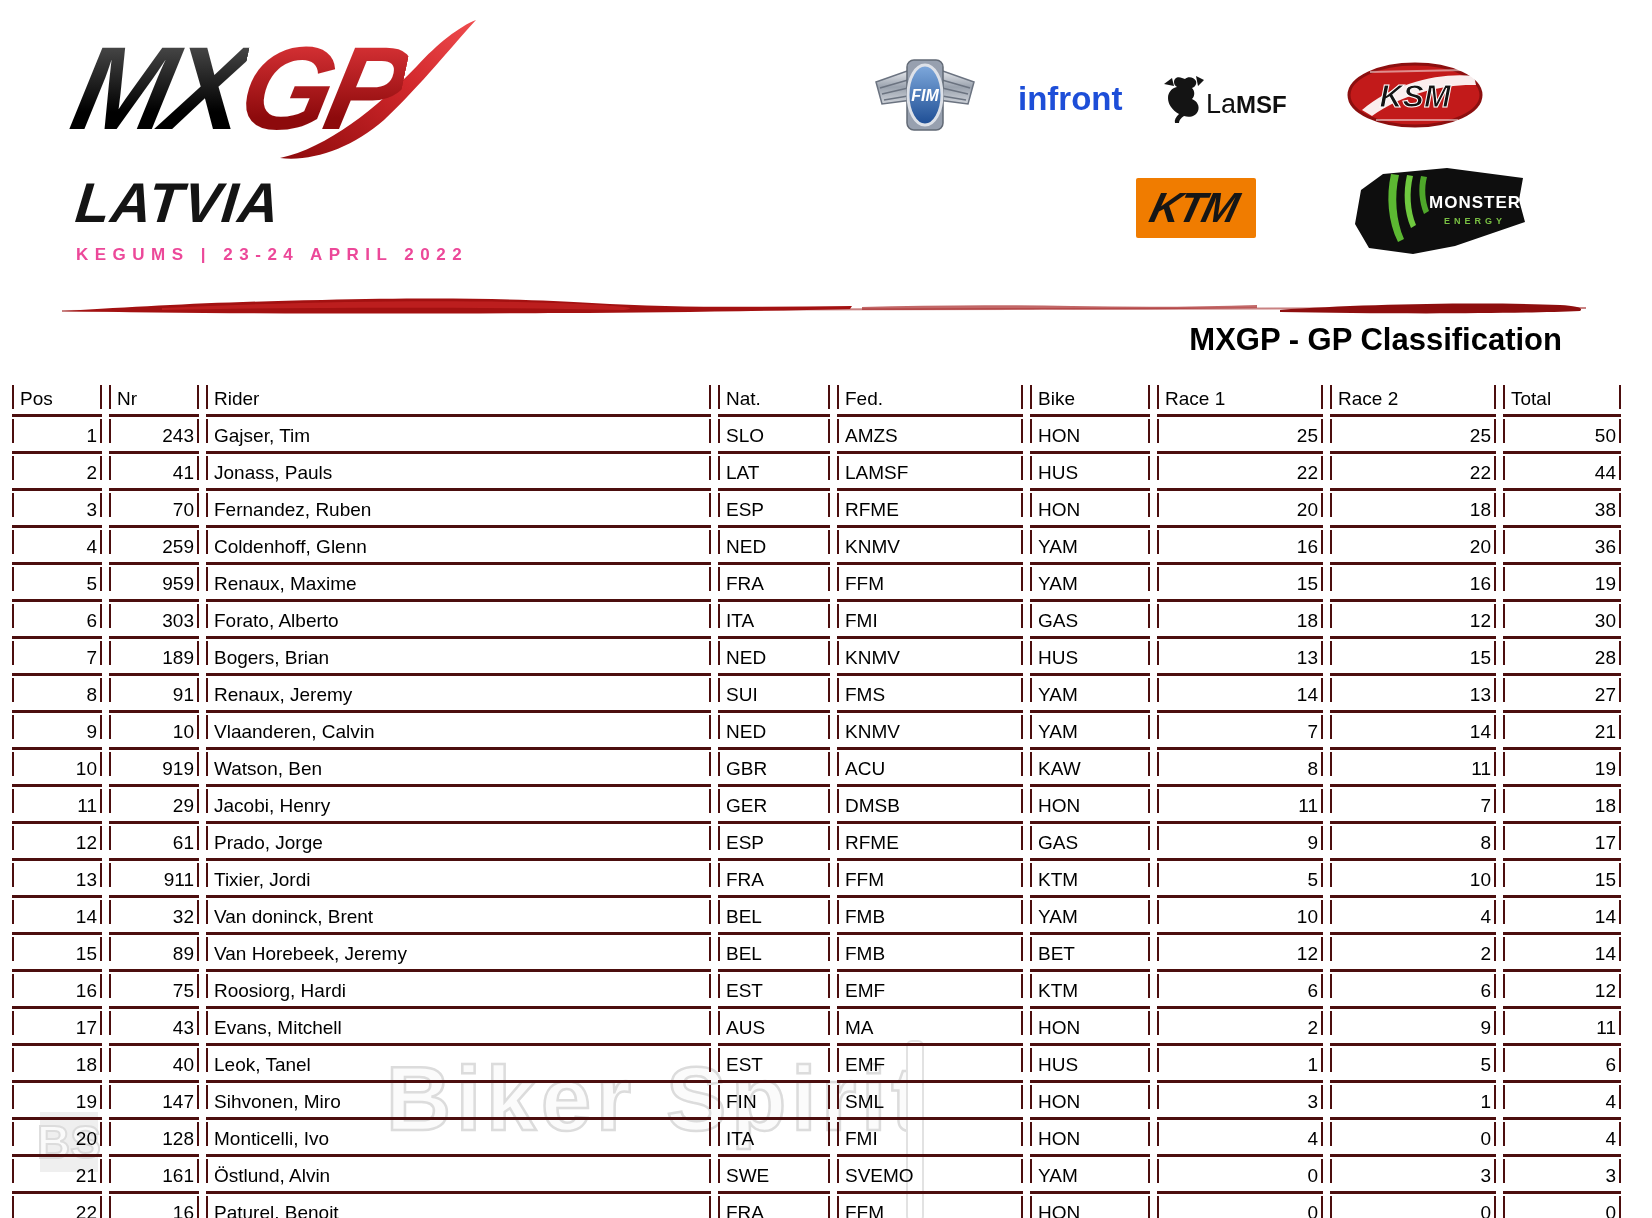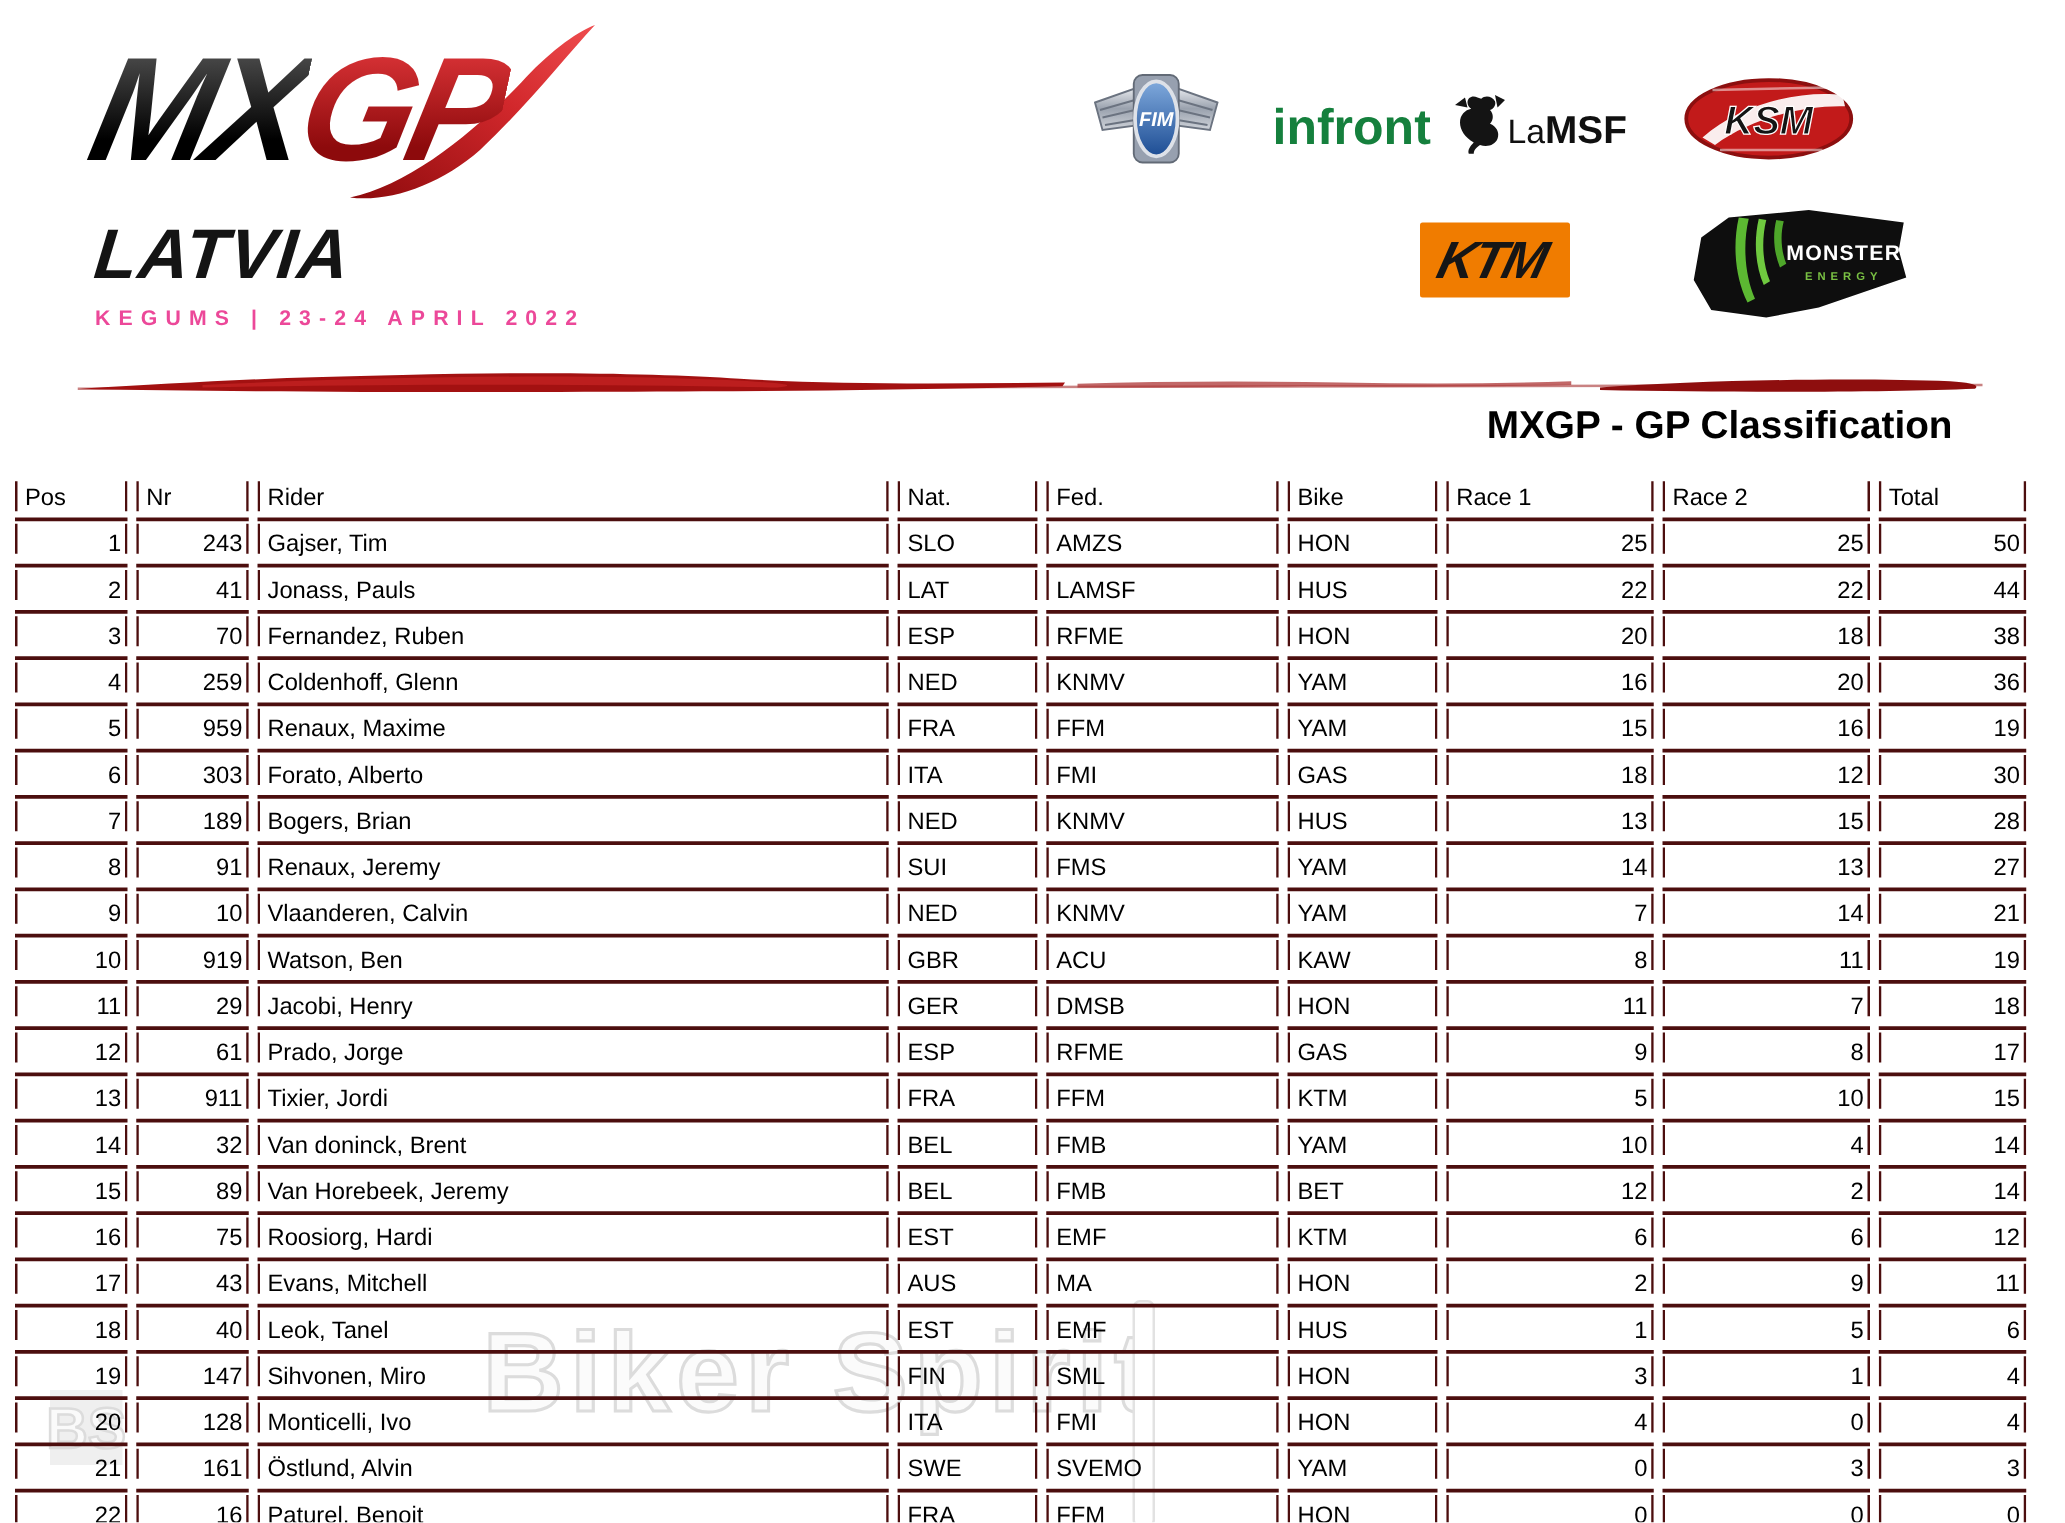--- a/index.html
+++ b/index.html
@@ -14,24 +14,24 @@
     font-size:118px;line-height:120px;font-weight:bold;font-style:italic;
     letter-spacing:-6px;display:inline-block;transform:skewX(-12deg);
   }
   .mx{color:#1d1d1d;background:linear-gradient(#5a5a5a,#000 70%);-webkit-background-clip:text;background-clip:text;-webkit-text-fill-color:transparent;}
   .gp{color:#c4161b;background:linear-gradient(#e5393d,#8d0a0c 75%);-webkit-background-clip:text;background-clip:text;-webkit-text-fill-color:transparent;margin-left:2px;}
   .swoosh{position:absolute;left:196px;top:-12px;pointer-events:none;}
   .latvia{font-size:56px;font-weight:bold;font-style:italic;letter-spacing:1px;color:#141414;margin-top:4px;transform:skewX(-6deg);transform-origin:left;}
   .event-details{font-size:17px;font-weight:bold;letter-spacing:6.5px;color:#ec4899;margin-top:10px;}
   .sponsor{position:absolute;}
   .fim-logo{left:874px;top:56px;}
-  .infront-logo{left:1018px;top:80px;font-size:40px;font-weight:800;color:#15803d;letter-spacing:0px;}
+  .infront-logo{left:1018px;top:80px;font-size:33px;font-weight:800;color:#1d4ed8;letter-spacing:0px;}
   .lamsf-logo{left:1162px;top:74px;display:flex;align-items:flex-end;}
   .lamsf-text{font-size:27px;color:#101010;line-height:30px;padding-bottom:6px;}
-  .lamsf-text b{font-size:31px;}
+  .lamsf-text b{font-size:24px;}
   .ksm-logo{left:1346px;top:60px;}
   .ktm-logo{left:1136px;top:178px;width:120px;height:60px;background:#f07c00;display:flex;align-items:center;justify-content:center;border-radius:2px;}
   .ktm-text{font-size:42px;font-weight:bold;font-style:italic;color:#161616;transform:skewX(-14deg);letter-spacing:-2px;padding-right:6px;}
   .monster-logo{left:1351px;top:166px;}
   
   .brush{position:absolute;left:62px;top:293px;}
   .page-title{position:absolute;left:0;right:90px;top:322px;text-align:right;font-size:31px;font-weight:bold;color:#000;margin:0;}
   
   .wm-text{
     position:absolute;left:386px;top:1048px;z-index:0;

